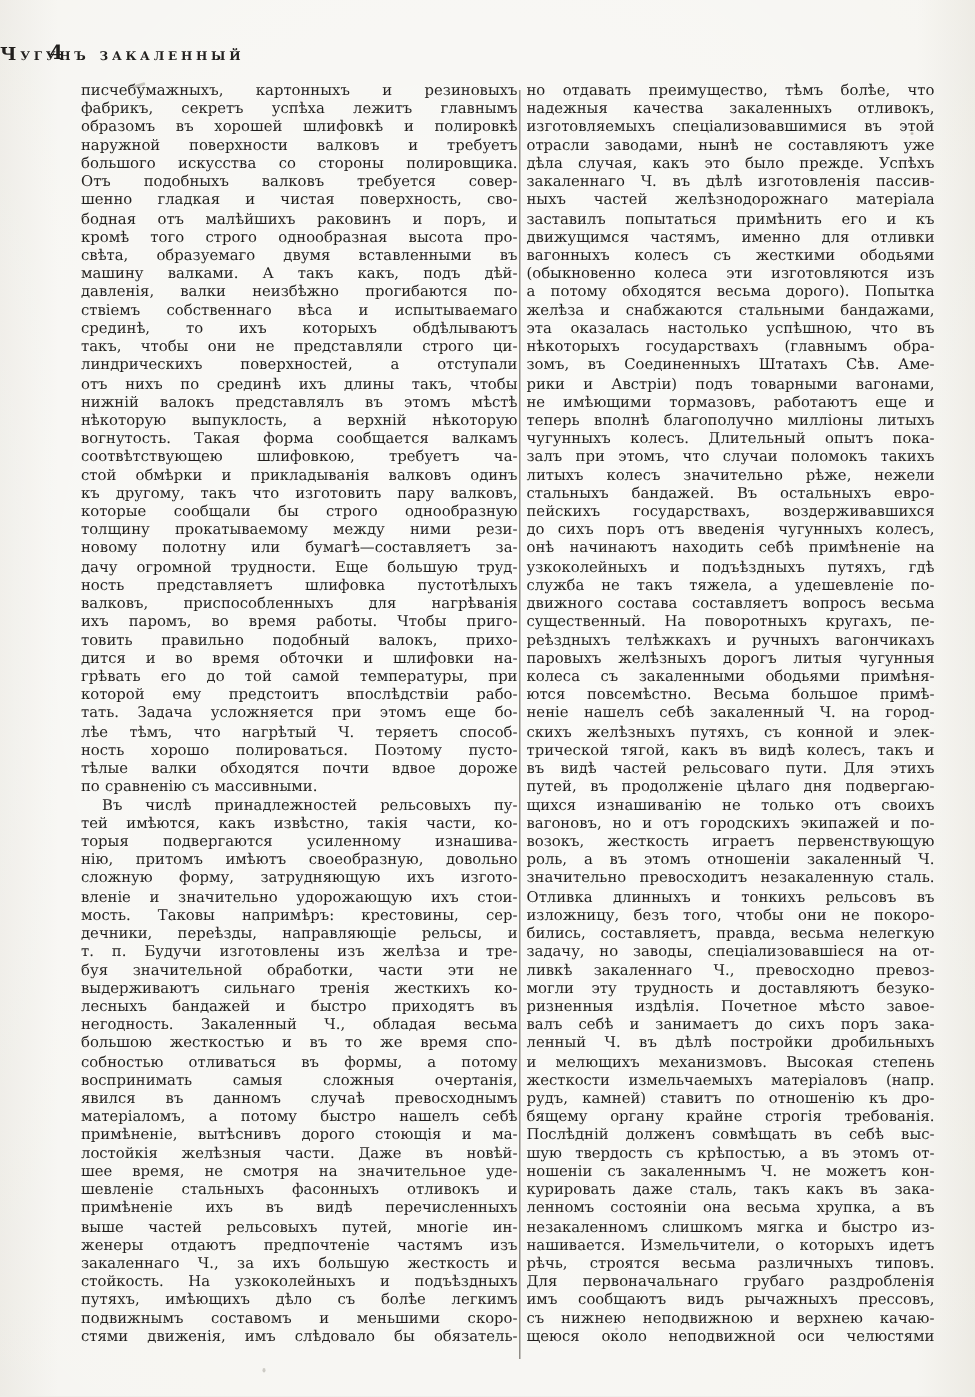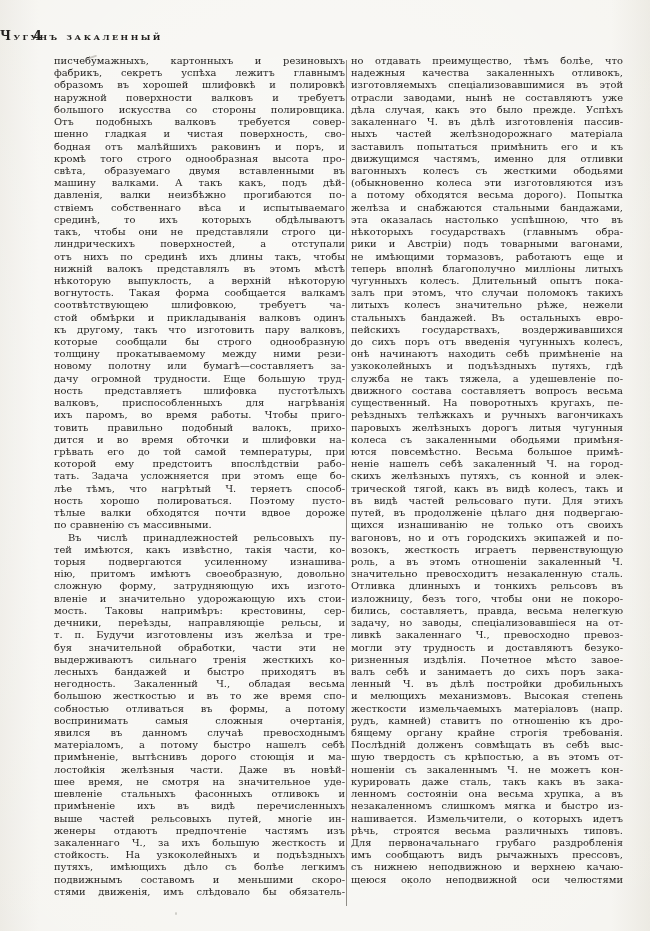--- a/index.html
+++ b/index.html
@@ -165,20 +165,21 @@
       <div class="line">закаленнаго Ч. въ дѣлѣ изготовленія пассив-</div>
       <div class="line">ныхъ частей желѣзнодорожнаго матеріала</div>
       <div class="line">заставилъ попытаться примѣнить его и къ</div>
       <div class="line">движущимся частямъ, именно для отливки</div>
       <div class="line">вагонныхъ колесъ съ жесткими ободьями</div>
       <div class="line">(обыкновенно колеса эти изготовляются изъ</div>
       <div class="line">а потому обходятся весьма дорого). Попытка</div>
       <div class="line">желѣза и снабжаются стальными бандажами,</div>
       <div class="line">эта оказалась настолько успѣшною, что въ</div>
       <div class="line">нѣкоторыхъ государствахъ (главнымъ обра-</div>
+      <div class="line">зомъ, въ Соединенныхъ Штатахъ Сѣв. Аме-</div>
       <div class="line">рики и Австріи) подъ товарными вагонами,</div>
       <div class="line">не имѣющими тормазовъ, работаютъ еще и</div>
       <div class="line">теперь вполнѣ благополучно милліоны литыхъ</div>
       <div class="line">чугунныхъ колесъ. Длительный опытъ пока-</div>
       <div class="line">залъ при этомъ, что случаи поломокъ такихъ</div>
       <div class="line">литыхъ колесъ значительно рѣже, нежели</div>
       <div class="line">стальныхъ бандажей. Въ остальныхъ евро-</div>
       <div class="line">пейскихъ государствахъ, воздерживавшихся</div>
       <div class="line">до сихъ поръ отъ введенія чугунныхъ колесъ,</div>
       <div class="line">онѣ начинаютъ находить себѣ примѣненіе на</div>

